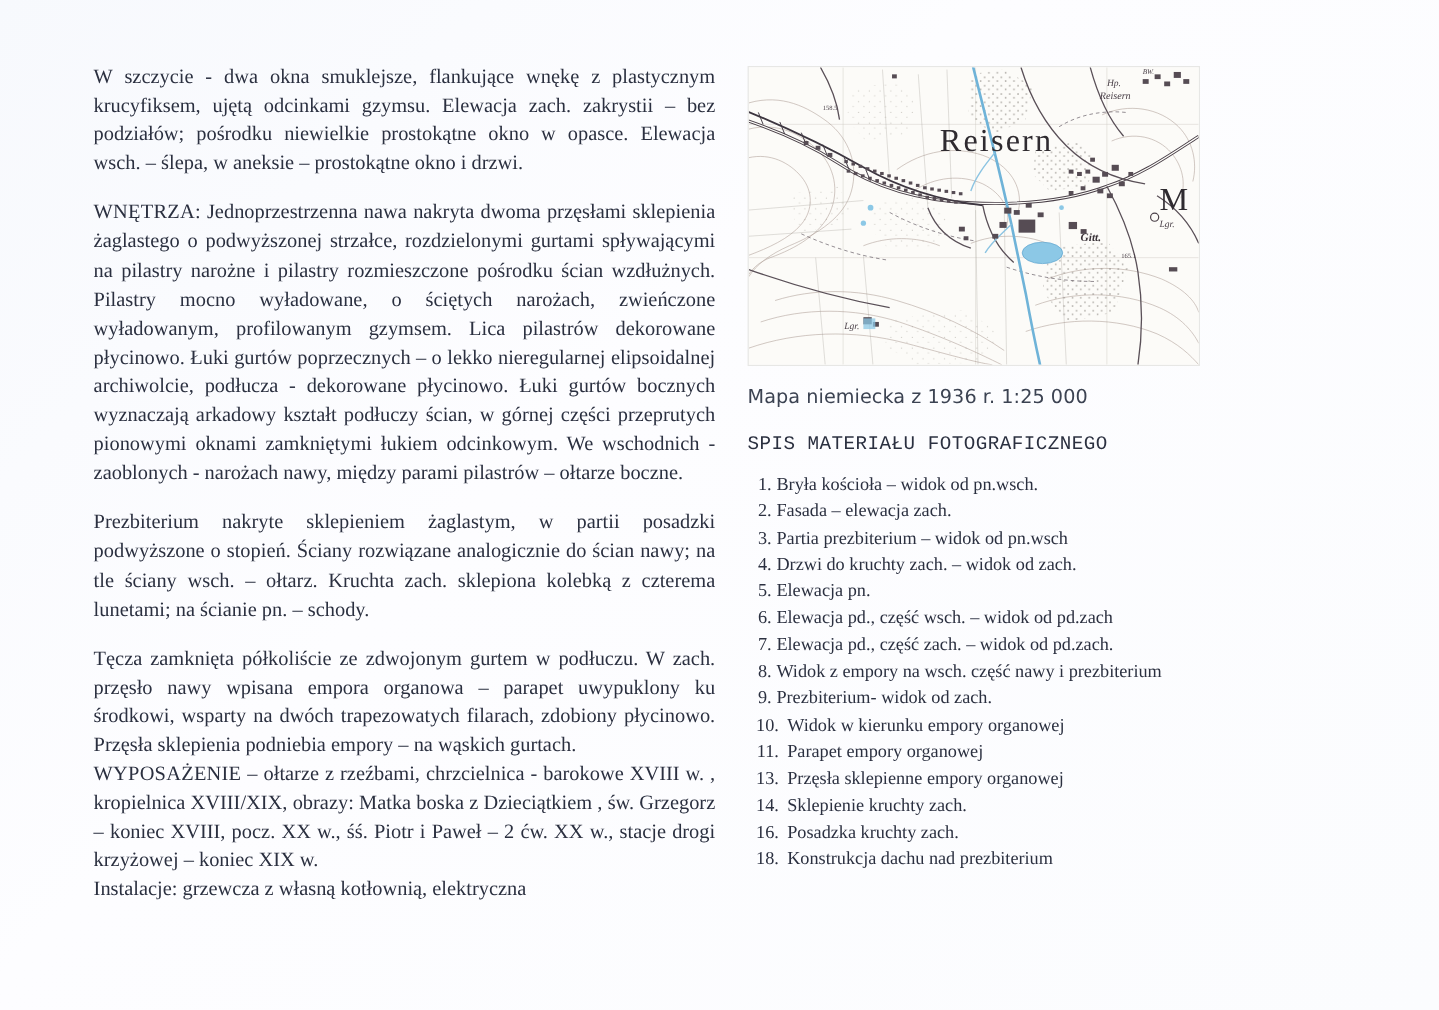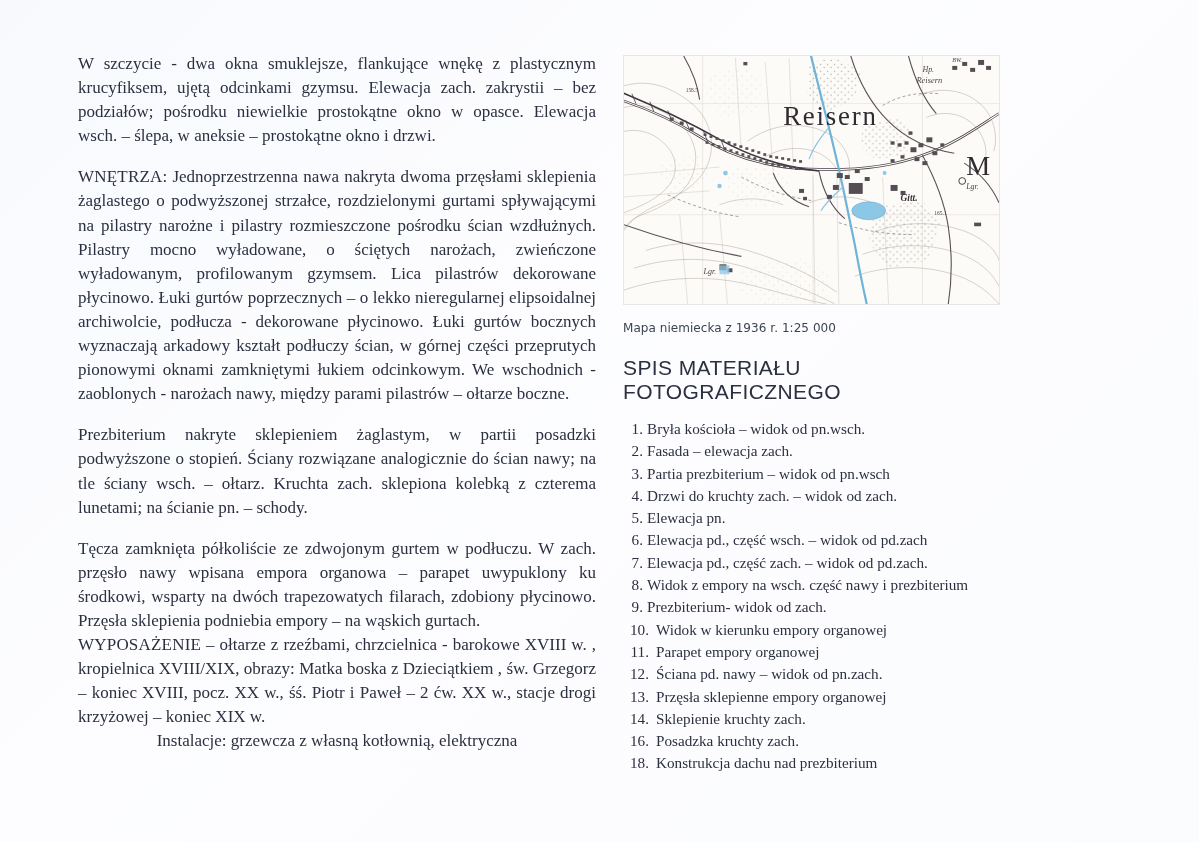--- a/index.html
+++ b/index.html
@@ -35,21 +35,21 @@
     line-height: 24.1px;
     margin: 0 0 17px 0;
     color: #2b3040;
   }
   .para.tight { margin-bottom: 0; }
   .para .lead {
     font-weight: normal;
     letter-spacing: 0.2px;
   }
   .para-last-nojust {
-    text-align: center;
+    text-align: left;
   }
 
   
   .right-col {
     position: absolute;
     left: 623px;
     top: 55px;
     width: 400px;
   }
 
@@ -59,29 +59,29 @@
     position: relative;
     overflow: hidden;
     background: #fdfdfb;
     border: 1px solid #e7e7e5;
     box-sizing: border-box;
   }
   .map-svg { display: block; width: 100%; height: 100%; }
 
   .map-caption {
     font-family: "DejaVu Sans", sans-serif;
-    font-size: 12px;
+    font-size: 16px;
     color: #3c4352;
     margin-top: 16px;
     letter-spacing: 0.05px;
   }
 
   .section-heading {
-    font-family: Liberation Sans, sans-serif;
-    font-size: 21px;
+    font-family: Liberation Mono, monospace;
+    font-size: 16px;
     color: #2b3040;
     margin-top: 21px;
     letter-spacing: 0.4px;
   }
 
   .photo-list {
     list-style: none;
     margin: 14px 0 0 0;
     padding: 0;
   }
@@ -384,24 +384,20 @@
         </li>
       <li class="wide">
           <span class="num">10.</span>
           <span>Widok w kierunku empory organowej</span>
         </li>
       <li class="wide">
           <span class="num">11.</span>
           <span>Parapet empory organowej</span>
         </li>
       <li class="wide">
-          <span class="num">12.</span>
-          <span>Ściana pd.  nawy – widok od pn.zach.</span>
-        </li>
-      <li class="wide">
           <span class="num">13.</span>
           <span>Przęsła sklepienne empory organowej</span>
         </li>
       <li class="wide">
           <span class="num">14.</span>
           <span>Sklepienie kruchty zach.</span>
         </li>
       <li class="wide">
           <span class="num">16.</span>
           <span>Posadzka kruchty zach.</span>

